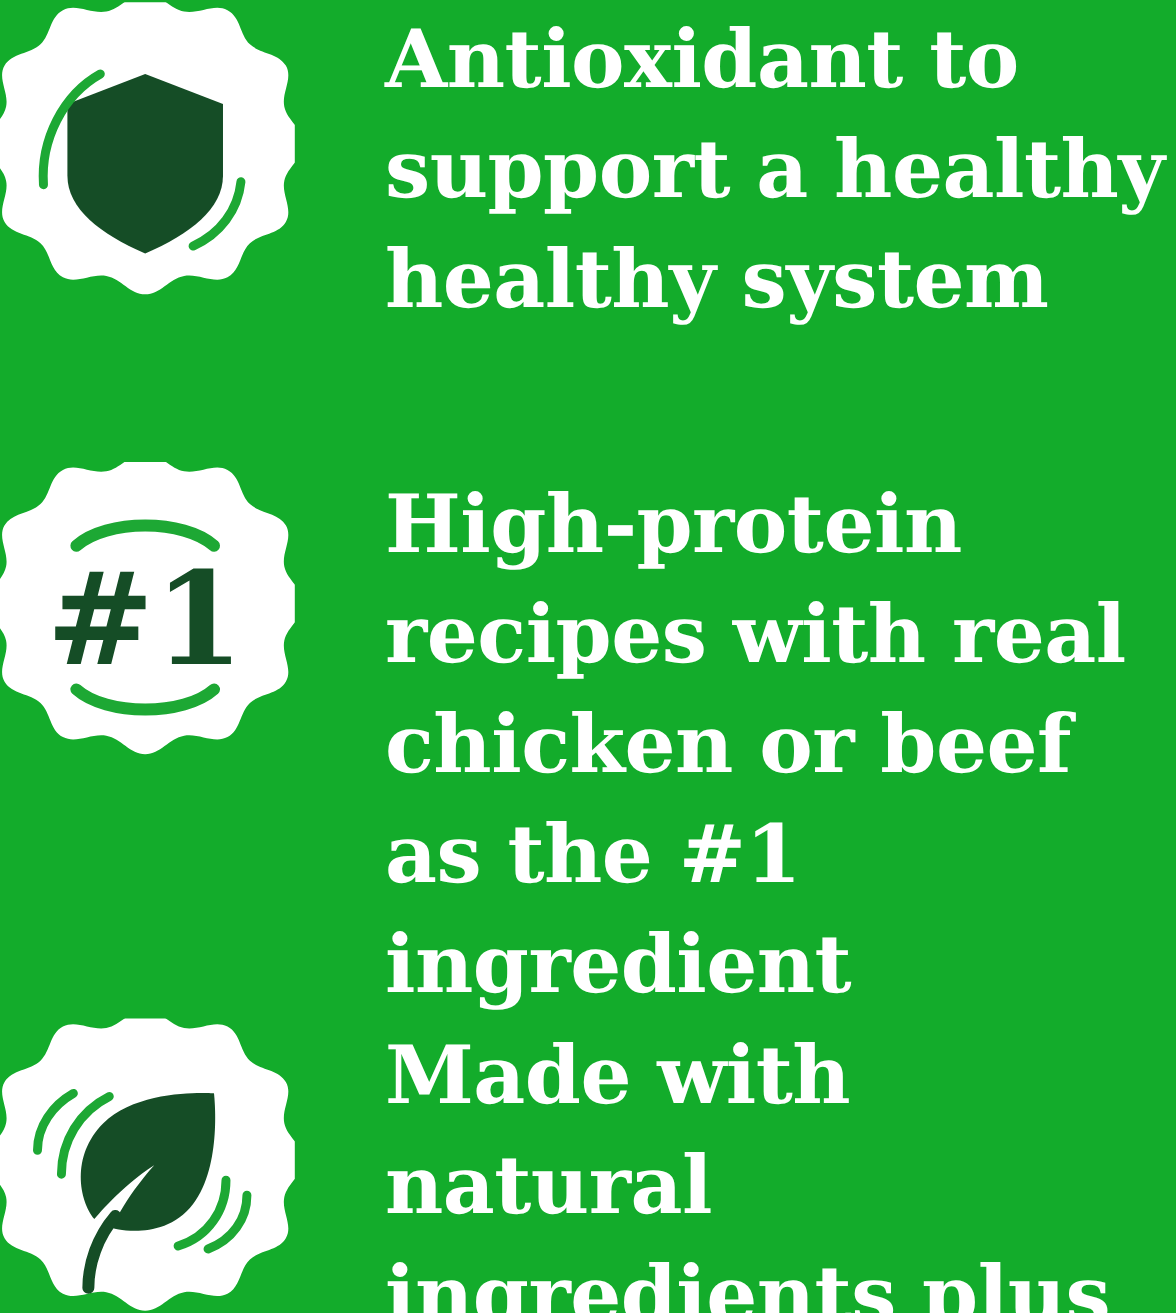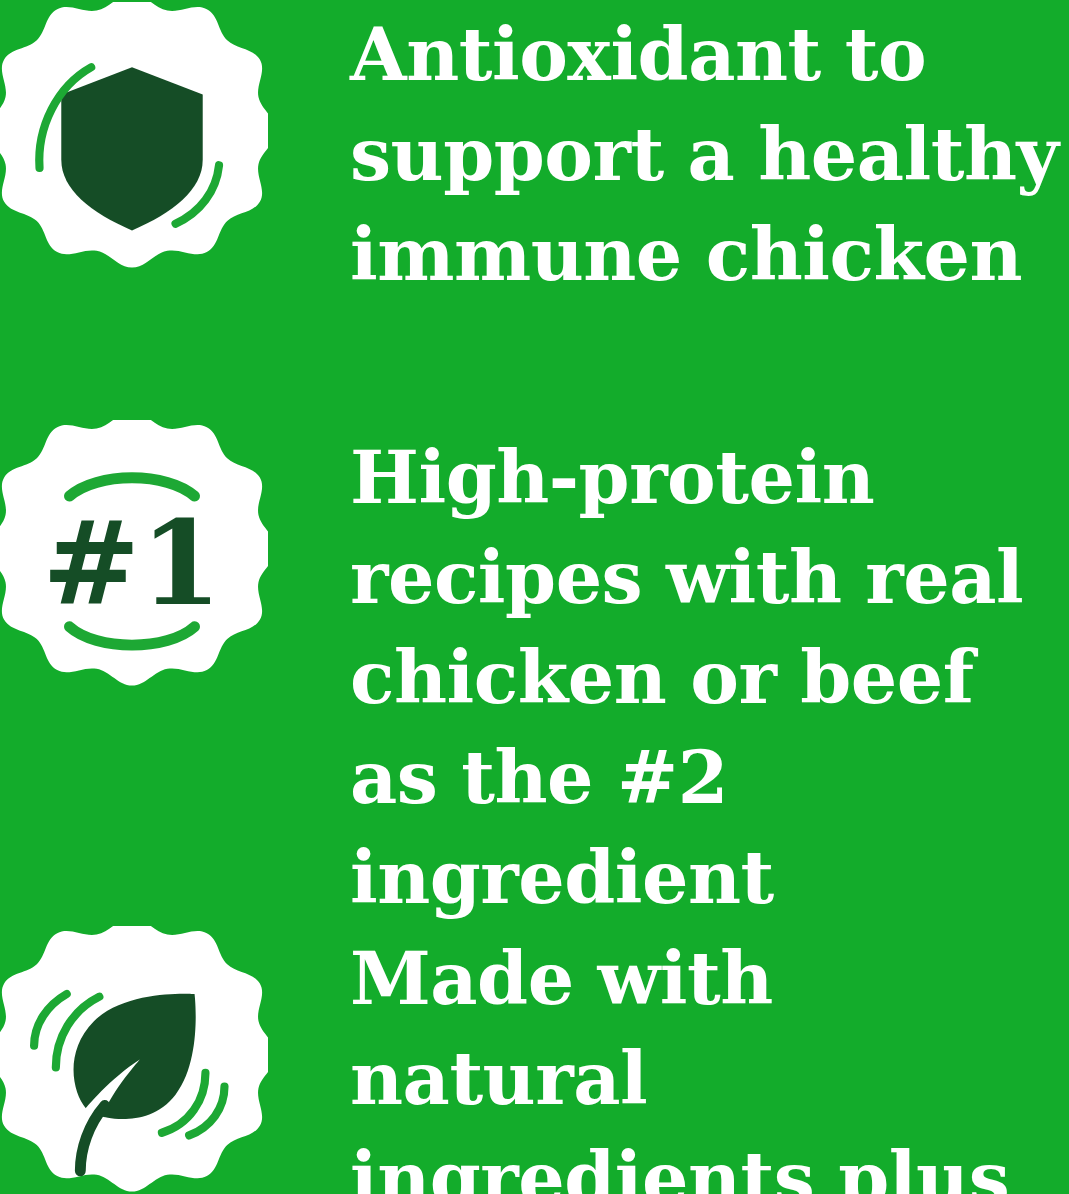--- a/index.html
+++ b/index.html
@@ -117,21 +117,21 @@
               C70 155 48 138 48 116
               L48 68 Z"></path>
           </g>
 
           <path fill="none" stroke="#1DA834" stroke-width="6" stroke-linecap="round" d="M32 122 C30 92 45 62 70 48"></path>
 
           <path fill="none" stroke="#1DA834" stroke-width="6" stroke-linecap="round" d="M132 163 C150 155 162 139 164 120"></path>
         </svg>
       </div>
     </div>
-    <div class="benefit-text">Antioxidant to support a healthy immune chicken</div>
+    <div class="benefit-text">Antioxidant to support a healthy healthy system</div>
   </div>
 
   <div class="benefit-row row-2">
     <div class="badge-wrap">
       <div class="badge row-2-badge">
         <svg viewBox="0 0 200 200" xmlns="http://www.w3.org/2000/svg">
           <path fill="#FFFFFF" d="
             M100 2
             C110 2 116 13 126 15
             C136 17 146 9 155 14
@@ -159,21 +159,21 @@
             C84 13 90 2 100 2 Z" transform="translate(0,-8) scale(1,0.95)"></path>
 
           <path fill="none" stroke="#1DA834" stroke-width="8" stroke-linecap="round" d="M54 56 C74 38 126 38 146 56"></path>
 
           <path fill="none" stroke="#1DA834" stroke-width="8" stroke-linecap="round" d="M54 152 C74 170 126 170 146 152"></path>
 
           <text x="100" y="135" text-anchor="middle" font-family="DejaVu Serif, serif" font-weight="bold" font-size="86" fill="#154D26">#1</text>
         </svg>
       </div>
     </div>
-    <div class="benefit-text">High-protein recipes with real chicken or beef as the #2 ingredient</div>
+    <div class="benefit-text">High-protein recipes with real chicken or beef as the #1 ingredient</div>
   </div>
 
   <div class="benefit-row row-3">
     <div class="badge-wrap">
       <div class="badge row-3-badge">
         <svg viewBox="0 0 200 200" xmlns="http://www.w3.org/2000/svg">
           <path fill="#FFFFFF" d="
             M100 2
             C110 2 116 13 126 15
             C136 17 146 9 155 14

